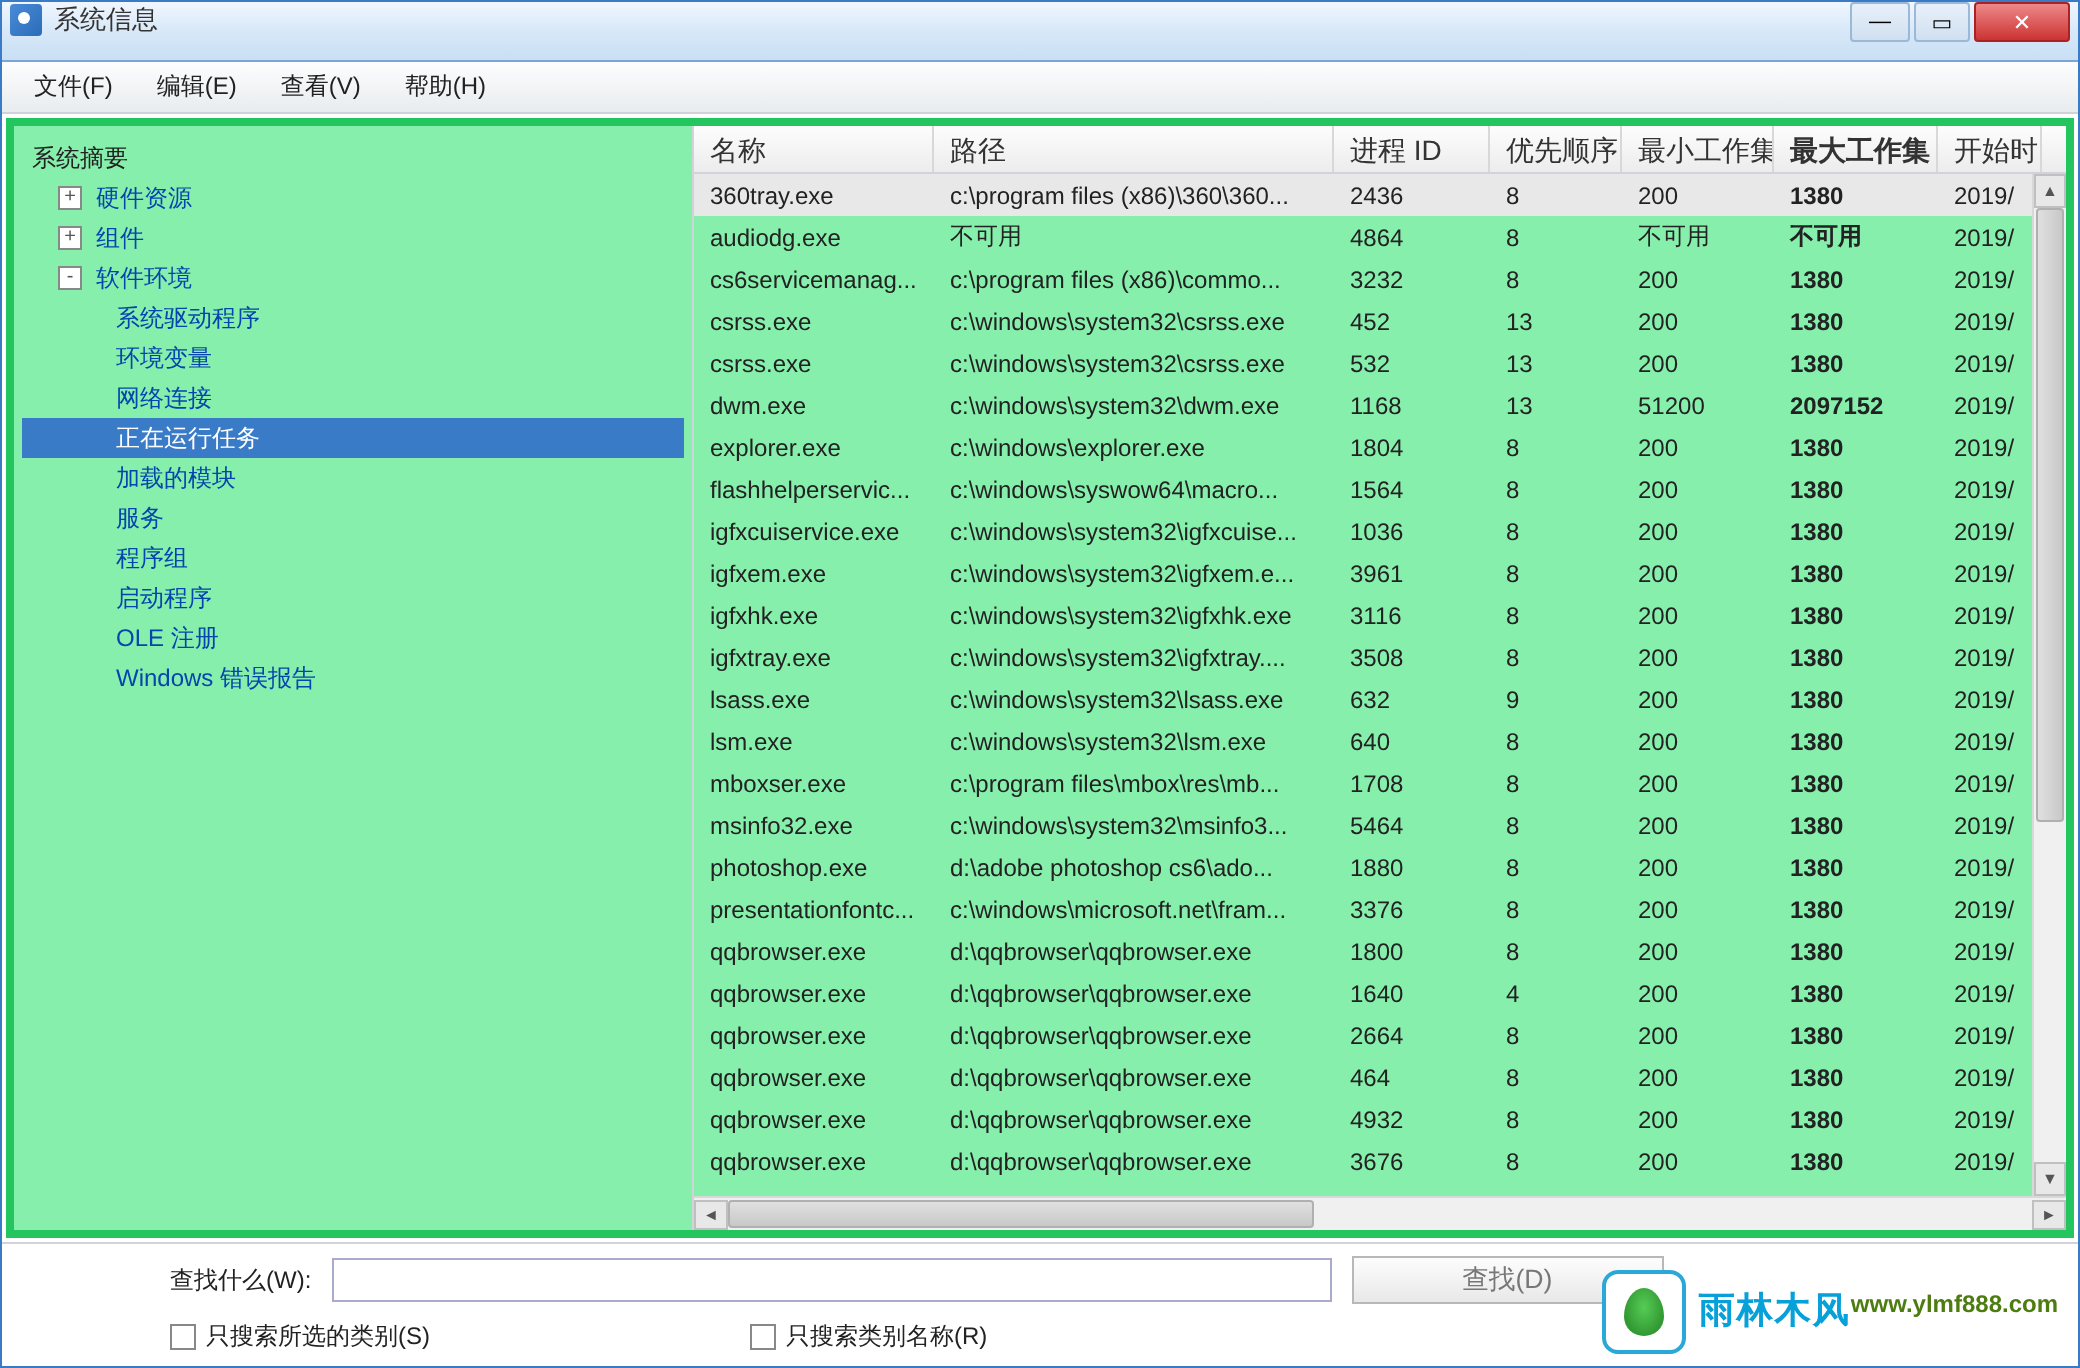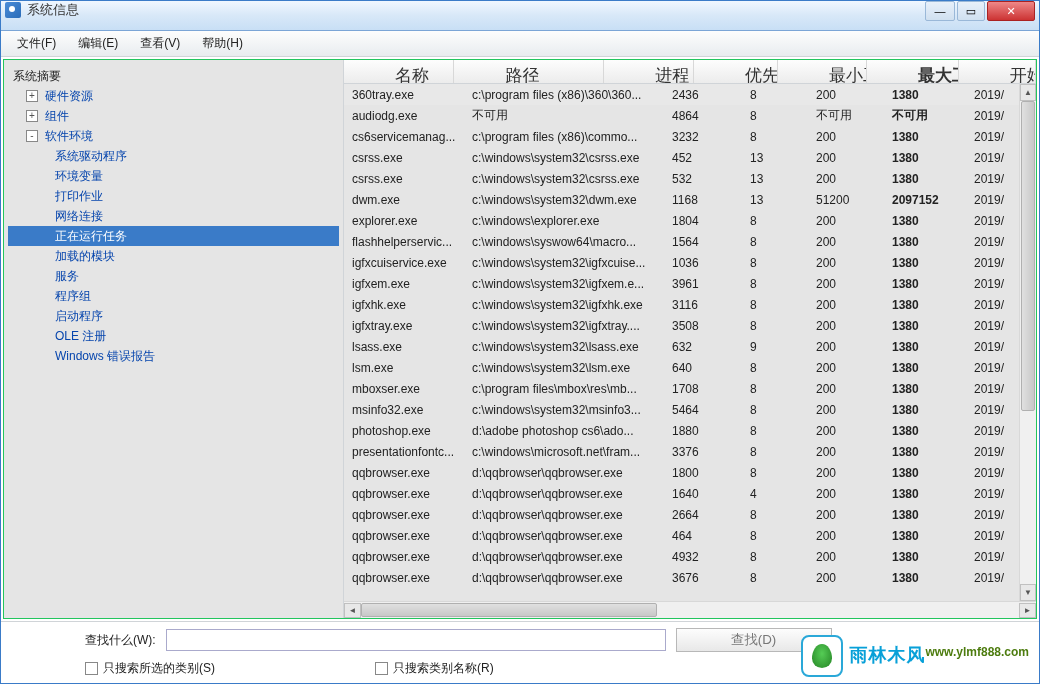--- a/index.html
+++ b/index.html
@@ -12,34 +12,34 @@
 .titlebar-icon { width: 16px; height: 16px; background: linear-gradient(135deg,#4a8cd8,#2a6cb8); border-radius: 2px; position: relative; }
 .titlebar-icon::after { content: ""; position: absolute; top: 4px; left: 4px; width: 6px; height: 6px; background: #fff; border-radius: 50%; }
 .win-buttons { display: flex; }
 .win-btn { width: 30px; height: 20px; background: linear-gradient(to bottom,#e8f0fa,#d0e0f0); border: 1px solid #9ab8d8; display: flex; align-items: center; justify-content: center; margin-left: 2px; border-radius: 2px; font-size: 11px; }
 .win-btn.close { width: 48px; background: linear-gradient(to bottom,#e88,#c33); color: #fff; border-color: #a22; }
 .win-btn.max { width: 28px; }
 
 .menubar { height: 26px; background: linear-gradient(to bottom,#fdfdfd,#e8ecef); border-bottom: 1px solid #d0d4d8; display: flex; align-items: center; padding: 0 6px; gap: 2px; }
 .menu-item { padding: 18px 10px; color: #222; cursor: default; }
 
-.content { flex: 1; display: flex; background: #e5e5e5; border: 1px solid #22c55e; margin: 2px; overflow: hidden; justify-content: flex-end; }
+.content { flex: 1; display: flex; background: #86efac; border: 4px solid #22c55e; margin: 2px; overflow: hidden; justify-content: flex-end; }
 
 .tree-panel { width: 340px; border-right: 1px solid #d0d4d8; padding: 6px 4px; overflow: auto; color: #0645ad; }
 .tree-node { display: flex; align-items: center; height: 20px; padding: 0 2px; cursor: default; }
 .tree-node.root { color: #222; }
 .tree-toggle { width: 12px; height: 12px; border: 1px solid #888; display: inline-flex; align-items: center; justify-content: center; font-size: 10px; line-height: 1; color: #555; margin-right: 4px; background: #fff; }
 .tree-spacer { width: 16px; display: inline-block; }
 .tree-dot { width: 10px; display: inline-block; }
 .tree-node.selected { background: #3a7bc8; color: #fff; }
 .tree-label { padding: 1px 3px; }
 
 .table-panel { flex: 1; display: flex; flex-direction: column; overflow: hidden; position: relative; }
 .table-header { display: flex; height: 24px; background: linear-gradient(to bottom,#fdfdfd,#ececec); border-bottom: 1px solid #d0d4d8; flex-shrink: 0; }
-.th { border-right: 1px solid #d8d8d8; padding: 4px 8px; color: #333; font-size: 17px; white-space: nowrap; overflow: hidden; margin-left: 43px; }
+.th { border-right: 1px solid #d8d8d8; padding: 4px 8px; color: #333; font-size: 14px; white-space: nowrap; overflow: hidden; }
 .table-body { flex: 1; overflow: auto; }
 .tr { display: flex; height: 21px; align-items: center; color: #222; }
 .tr.sel { background: #e8e8e8; }
 .td { padding: 2px 8px; white-space: nowrap; overflow: hidden; text-overflow: ellipsis; font-size: 12px; }
 
 .c0 { width: 120px; }
 .c1 { width: 200px; }
 .c2 { width: 78px; }
 .c3 { width: 66px; }
 .c4 { width: 76px; }
@@ -125,26 +125,20 @@
             <span class="tree-spacer"></span>
             <span class="tree-spacer"></span>
             <span class="tree-dot"></span>
             <span class="tree-label">系统驱动程序</span>
           </div>
           <div class="tree-node">
             <span class="tree-spacer"></span>
             <span class="tree-spacer"></span>
             <span class="tree-dot"></span>
             <span class="tree-label">环境变量</span>
-          </div>
-          <div class="tree-node">
-            <span class="tree-spacer"></span>
-            <span class="tree-spacer"></span>
-            <span class="tree-dot"></span>
-            <span class="tree-label">打印作业</span>
           </div>
           <div class="tree-node">
             <span class="tree-spacer"></span>
             <span class="tree-spacer"></span>
             <span class="tree-dot"></span>
             <span class="tree-label">网络连接</span>
           </div>
           <div class="tree-node selected">
             <span class="tree-spacer"></span>
             <span class="tree-spacer"></span>

